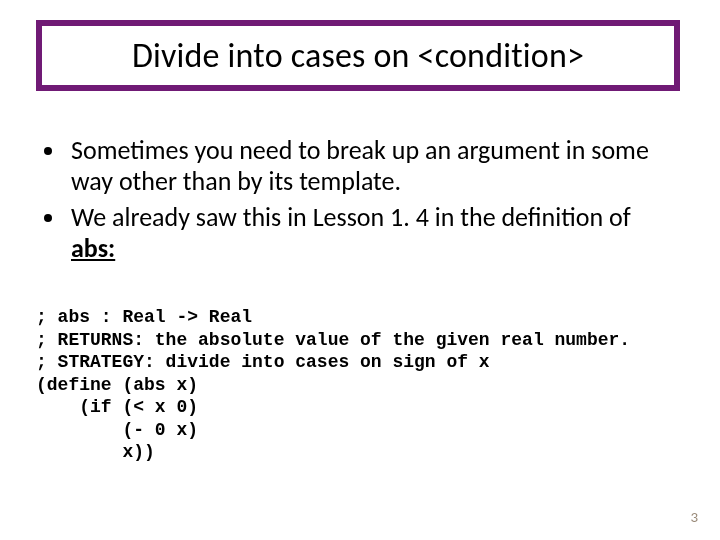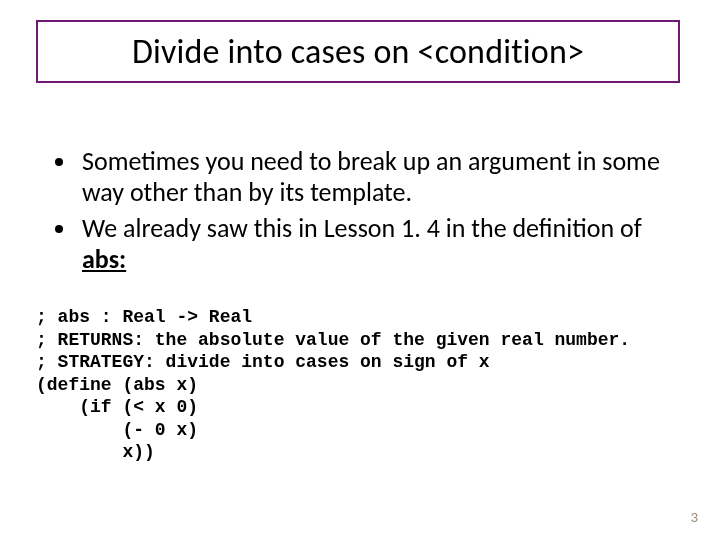--- a/index.html
+++ b/index.html
@@ -16,40 +16,40 @@
     position: relative;
     width: 720px;
     height: 540px;
     box-sizing: border-box;
   }
   .title-box {
     position: absolute;
     left: 36px;
     top: 20px;
     width: 644px;
-    border: 2px solid #701a75;
+    border: 6px solid #701a75;
     padding: 10px 14px;
     box-sizing: border-box;
     text-align: center;
   }
   .title-box h1 {
     margin: 0;
     font-weight: 400;
     font-size: 34px;
     line-height: 1.15;
     letter-spacing: 0.2px;
   }
   .body {
     position: absolute;
     left: 36px;
     top: 130px;
     width: 648px;
   }
   ul.bullets {
-    margin: 16px;
+    margin: 5px;
     padding: 0 0 0 26px;
     list-style: disc;
   }
   ul.bullets li {
     font-size: 26px;
     line-height: 1.18;
     margin: 0 0 6px 0;
     padding-left: 4px;
   }
   .code {

